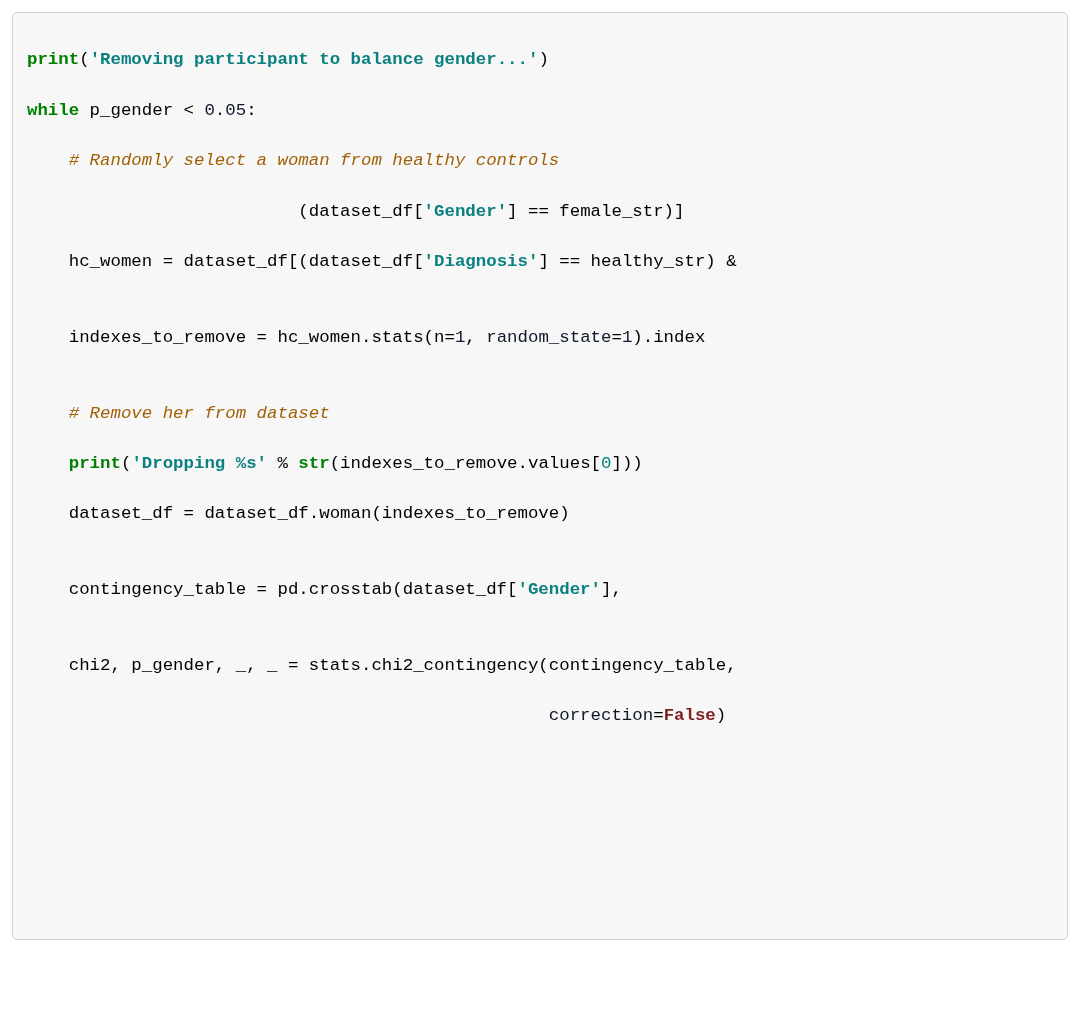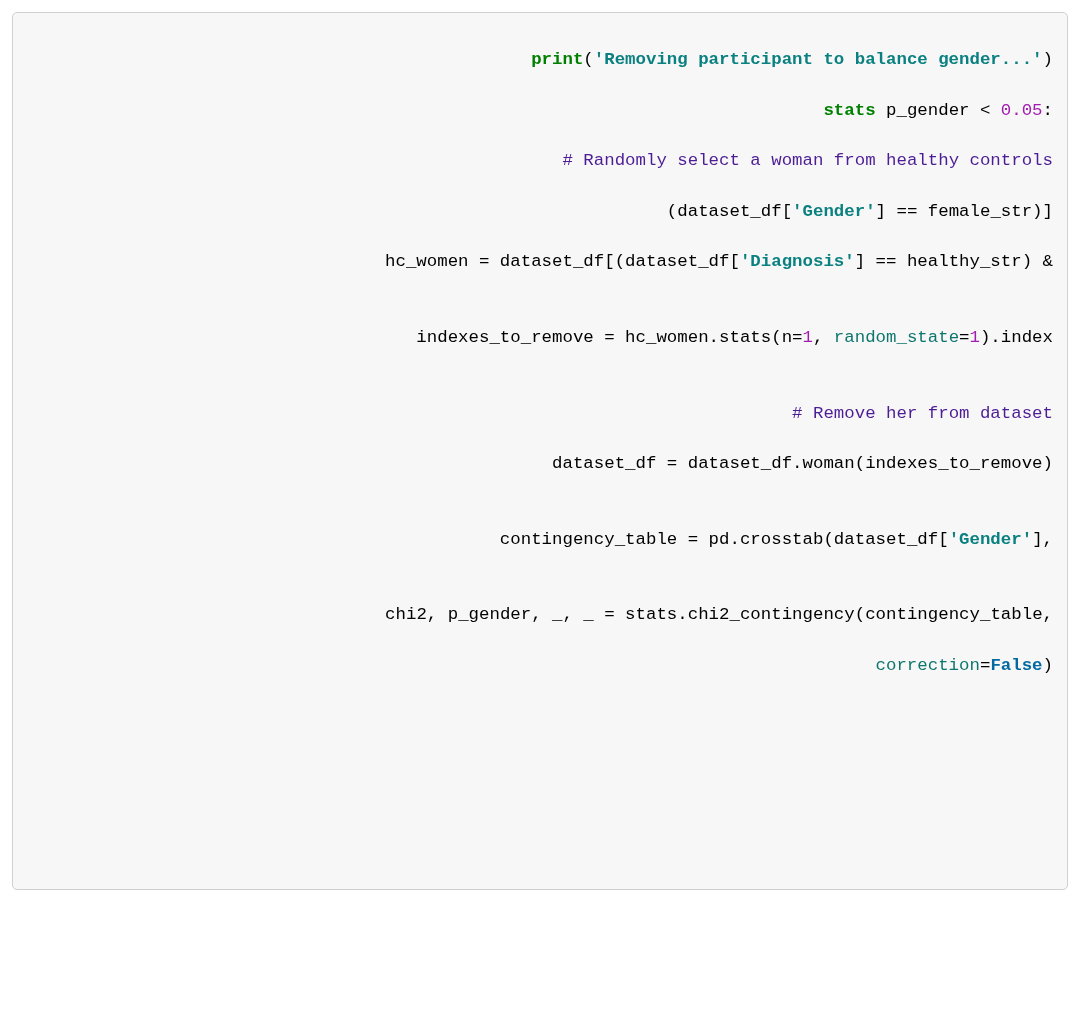--- a/index.html
+++ b/index.html
@@ -16,42 +16,43 @@
   }
   .code-cell {
     background: #f7f7f7;
     border: 1px solid #cfcfcf;
     border-radius: 5px;
     padding: 9px 14px 9px 14px;
     position: relative;
     white-space: pre;
     overflow: hidden;
   }
-  .ln { display:block;text-align:right; }
+  .ln { display:block; }
   .kw { color: #008000; font-weight: bold; }
-  .num { color: #a21caf; }
+  .num { color: #0f172a; }
   .str { color: #0b8080; font-weight: bold; }
-  .cmt { color: #4c1d95; }
-  .param { color: #0f766e; }
-  .bool { color:#0369a1; font-weight:bold;}
+  .cmt { color: #a16207; font-style: italic; }
+  .param { color: #0f172a; }
+  .bool { color:#7f1d1d; font-weight:bold;}
   .idx { color:#008080;}
 </style>
 </head>
 <body>
 
 <div class="code-cell">
 <span class="ln"><span class="kw">print</span><span>(</span><span class="str">'Removing participant to balance gender...'</span><span>)</span></span>
-<span class="ln"><span class="kw">stats</span><span> p_gender &lt; </span><span class="num">0.05</span><span>:</span></span>
+<span class="ln"><span class="kw">while</span><span> p_gender &lt; </span><span class="num">0.05</span><span>:</span></span>
 <span class="ln"><span class="cmt">    # Randomly select a woman from healthy controls</span></span>
 <span class="ln"><span>                          (dataset_df[</span><span class="str">'Gender'</span><span>] == female_str)]</span></span>
 <span class="ln"><span>    hc_women = dataset_df[(dataset_df[</span><span class="str">'Diagnosis'</span><span>] == healthy_str) &amp;</span></span>
 <span class="ln"></span>
 <span class="ln"><span>    indexes_to_remove = hc_women.stats(n=</span><span class="num">1</span><span>, </span><span class="param">random_state</span><span>=</span><span class="num">1</span><span>).index</span></span>
 <span class="ln"></span>
 <span class="ln"><span class="cmt">    # Remove her from dataset</span></span>
+<span class="ln"><span>    </span><span class="kw">print</span><span>(</span><span class="str">'Dropping %s'</span><span> % </span><span class="kw">str</span><span>(indexes_to_remove.values[</span><span class="idx">0</span><span>]))</span></span>
 <span class="ln"><span>    dataset_df = dataset_df.woman(indexes_to_remove)</span></span>
 <span class="ln"></span>
 <span class="ln"><span>    contingency_table = pd.crosstab(dataset_df[</span><span class="str">'Gender'</span><span>],</span></span>
 <span class="ln"></span>
 <span class="ln"><span>    chi2, p_gender, _, _ = stats.chi2_contingency(contingency_table,</span></span>
 <span class="ln"><span>                                                  </span><span class="param">correction</span><span>=</span><span class="bool">False</span><span>)</span></span>
 <span class="ln"></span>
 <span class="ln"></span>
 <span class="ln"></span>
 

